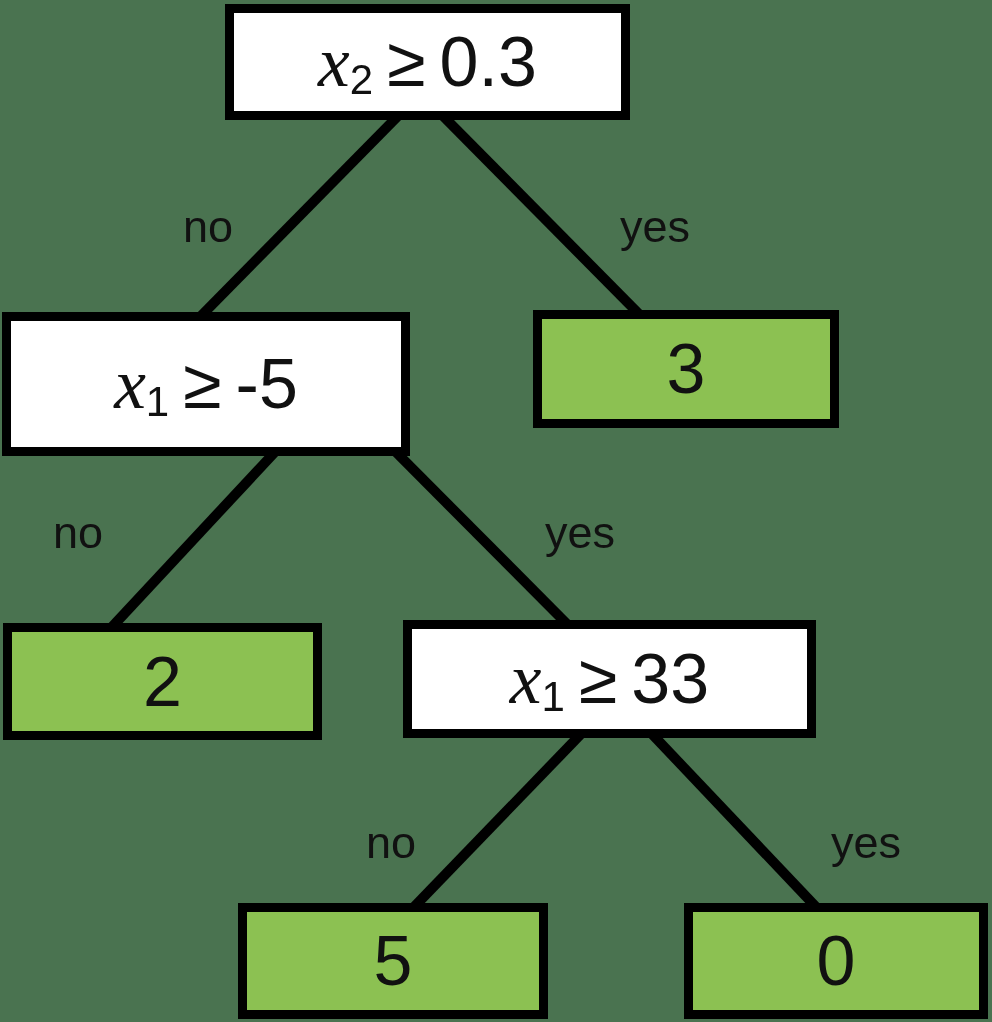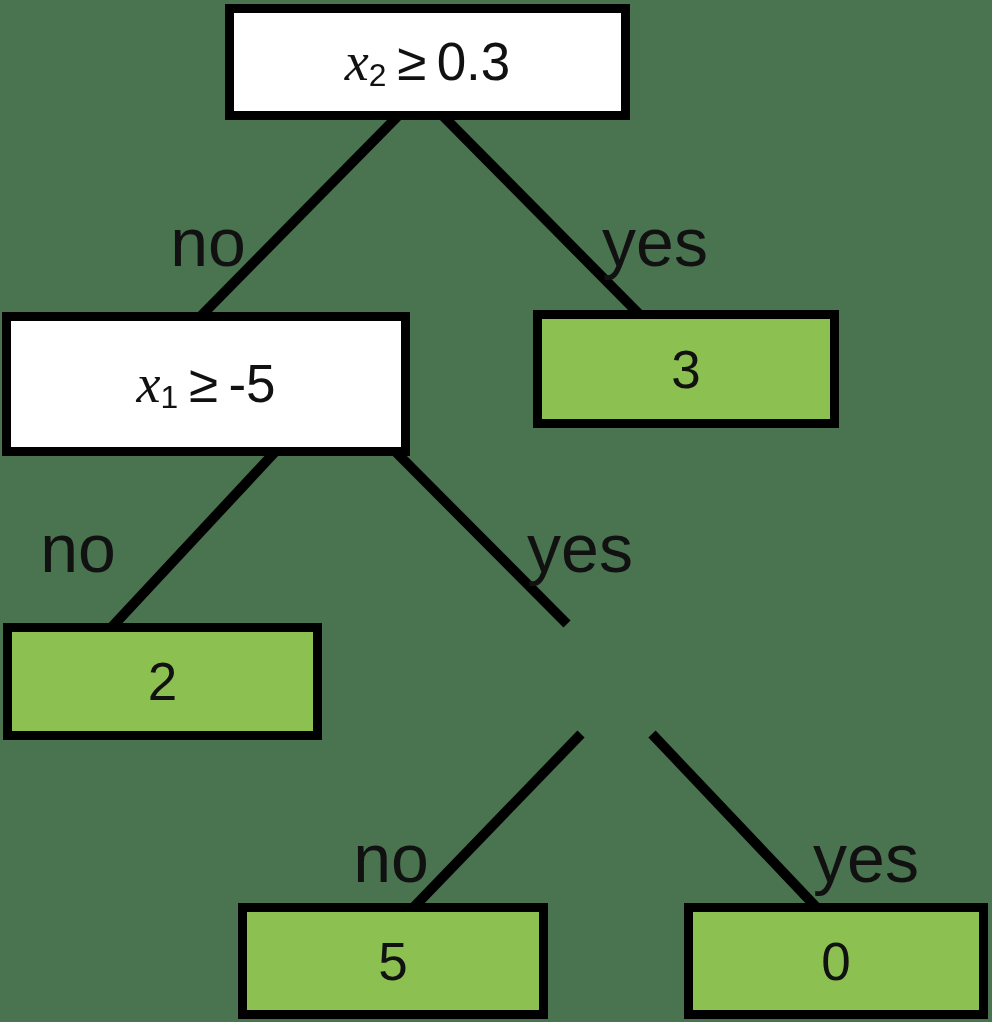--- a/index.html
+++ b/index.html
@@ -23,37 +23,36 @@
   .edges{
     position:absolute;left:0;top:0;z-index:1;
   }
   .node{
     position:absolute;
     z-index:2;
     box-sizing:border-box;
     border:9px solid var(--stroke);
     display:flex;align-items:center;justify-content:center;
     color:var(--text);
-    font-size:53px;
+    font-size:70px;
     line-height:1;
     white-space:nowrap;
   }
   .node.decision{background:var(--decision-fill);}
   .node.leaf{background:var(--leaf-fill);}
   .expr i{font-style:italic;font-family:"Liberation Serif","DejaVu Serif",serif;font-size:1.02em;}
   .expr sub{font-size:0.6em;vertical-align:baseline;position:relative;top:0.18em;}
   .expr .op{margin:0 0.2em;}
   .edge-label{
     position:absolute;
     z-index:2;
     transform:translate(-50%,-50%);
     color:var(--text);
-    font-size:68px;
+    font-size:45px;
     line-height:1;
-    margin-top:16px;
   }
 </style>
 </head>
 <body>
 
 <div class="canvas">
 
   <svg class="edges" width="992" height="1022" viewBox="0 0 992 1022">
     <line x1="398" y1="116" x2="199" y2="318" stroke="#000000" stroke-width="10"></line>
     <line x1="443" y1="116" x2="641" y2="316" stroke="#000000" stroke-width="10"></line>
@@ -72,20 +71,23 @@
   </div>
 
   <div class="node leaf" style="left:533px;top:310px;width:306px;height:118px">
     <span>3</span>
   </div>
 
   <div class="node leaf" style="left:3px;top:623px;width:319px;height:117px">
     <span>2</span>
   </div>
 
+  <div class="node decision" style="left:403px;top:620px;width:413px;height:118px">
+    <span class="expr"><i>x</i><sub>1</sub><span class="op">≥</span><span>33</span></span>
+  </div>
 
   <div class="node leaf" style="left:238px;top:903px;width:310px;height:116px">
     <span>5</span>
   </div>
 
   <div class="node leaf" style="left:684px;top:903px;width:304px;height:116px">
     <span>0</span>
   </div>
 
   <div class="edge-label" style="left:208px;top:226px">no</div>

